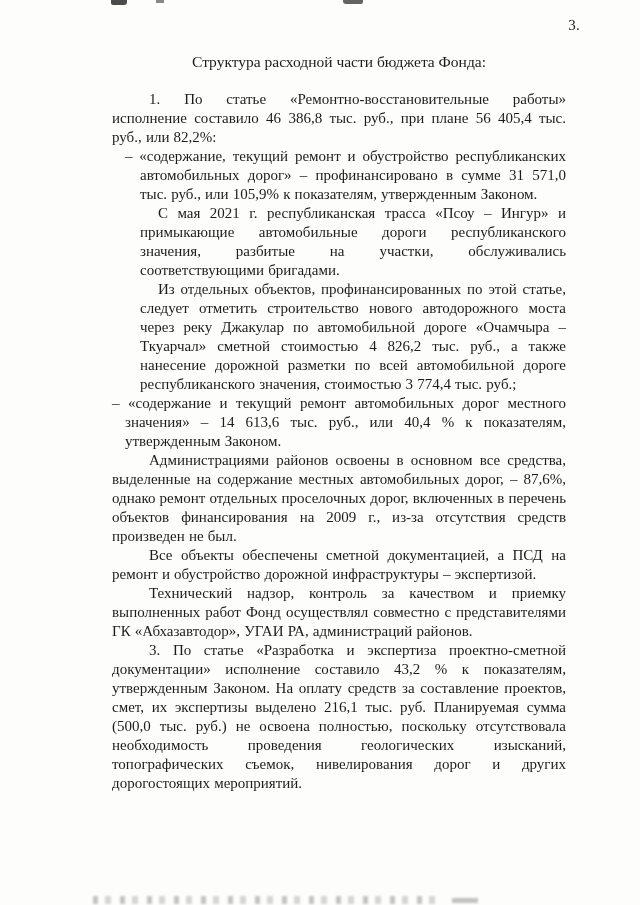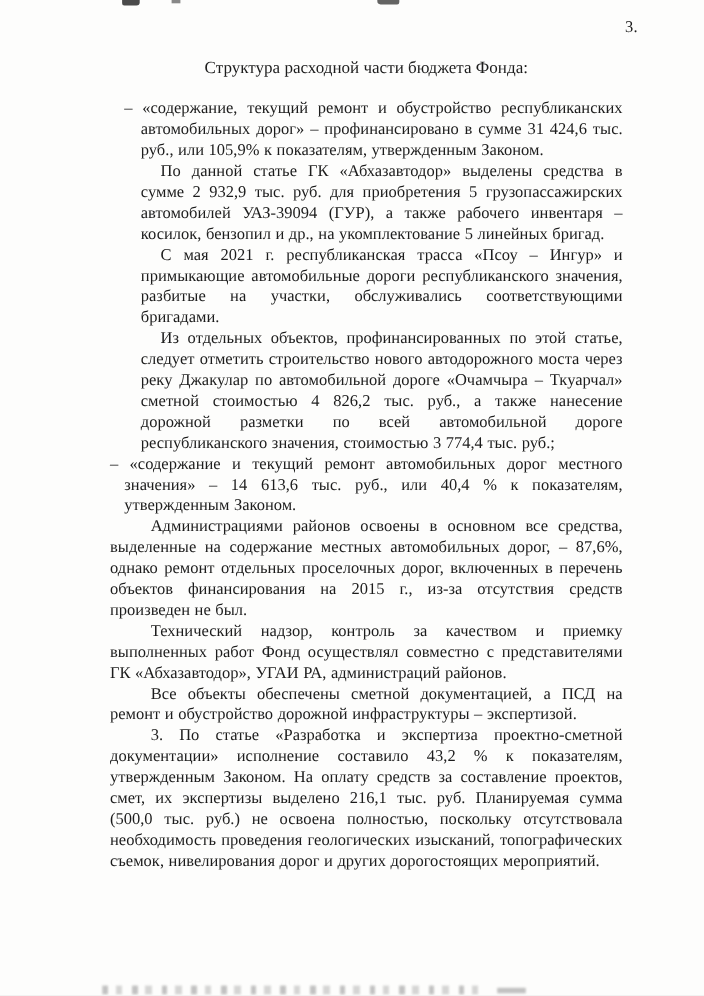--- a/index.html
+++ b/index.html
@@ -35,21 +35,21 @@
 
   .page-number {
     position: absolute;
     top: 17px;
     right: 60px;
     font-size: 15px;
     letter-spacing: .3px;
   }
   .content {
     position: absolute;
-    left: 100px;
+    left: 112px;
     right: 74px;
     top: 52px;
   }
   .doc-title {
     margin: 0 0 19px 0;
     font-size: 15.5px;
     font-weight: normal;
     text-align: center;
     line-height: 19px;
   }
@@ -74,24 +74,24 @@
   <div class="artifact artifact-top-2"></div>
   <div class="artifact artifact-top-3"></div>
   <div class="artifact artifact-bottom-1"></div>
   <div class="artifact artifact-bottom-2"></div>
 
   <div class="page-number">3.</div>
 
   <div class="content">
     <h1 class="doc-title">Структура расходной части бюджета Фонда:</h1>
 
-    <p class="para dash-inner">– «содержание, текущий ремонт и обустройство республиканских автомобильных дорог» – профинансировано в сумме 31 424,6 тыс. руб., или 105,9% к показателям, утвержденным Законом.</p>
-    <p class="para sub">По данной статье ГК «Абхазавтодор» выделены средства в сумме 2 932,9 тыс. руб. для приобретения 5 грузопассажирских автомобилей УАЗ-39094 (ГУР), а также рабочего инвентаря – косилок, бензопил и др., на укомплектование 5 линейных бригад.</p>
+    <p class="para first-indent">1. По статье «Ремонтно-восстановительные работы» исполнение составило 46 386,8 тыс. руб., при плане 56 405,4 тыс. руб., или 82,2%:</p>
+    <p class="para dash-inner">– «содержание, текущий ремонт и обустройство республиканских автомобильных дорог» – профинансировано в сумме 31 571,0 тыс. руб., или 105,9% к показателям, утвержденным Законом.</p>
     <p class="para sub">С мая 2021 г. республиканская трасса «Псоу – Ингур» и примыкающие автомобильные дороги республиканского значения, разбитые на участки, обслуживались соответствующими бригадами.</p>
     <p class="para sub">Из отдельных объектов, профинансированных по этой статье, следует отметить строительство нового автодорожного моста через реку Джакулар по автомобильной дороге «Очамчыра – Ткуарчал» сметной стоимостью 4 826,2 тыс. руб., а также нанесение дорожной разметки по всей автомобильной дороге республиканского значения, стоимостью 3 774,4 тыс. руб.;</p>
     <p class="para dash-outer">– «содержание и текущий ремонт автомобильных дорог местного значения» – 14 613,6 тыс. руб., или 40,4 % к показателям, утвержденным Законом.</p>
-    <p class="para first-indent">Администрациями районов освоены в основном все средства, выделенные на содержание местных автомобильных дорог, – 87,6%, однако ремонт отдельных проселочных дорог, включенных в перечень объектов финансирования на 2015 г., из-за отсутствия средств произведен не был.</p>
+    <p class="para first-indent">Администрациями районов освоены в основном все средства, выделенные на содержание местных автомобильных дорог, – 87,6%, однако ремонт отдельных проселочных дорог, включенных в перечень объектов финансирования на 2009 г., из-за отсутствия средств произведен не был.</p>
+    <p class="para first-indent">Все объекты обеспечены сметной документацией, а ПСД на ремонт и обустройство дорожной инфраструктуры – экспертизой.</p>
     <p class="para first-indent">Технический надзор, контроль за качеством и приемку выполненных работ Фонд осуществлял совместно с представителями ГК «Абхазавтодор», УГАИ РА, администраций районов.</p>
-    <p class="para first-indent">Все объекты обеспечены сметной документацией, а ПСД на ремонт и обустройство дорожной инфраструктуры – экспертизой.</p>
     <p class="para first-indent">3. По статье «Разработка и экспертиза проектно-сметной документации» исполнение составило 43,2 % к показателям, утвержденным Законом. На оплату средств за составление проектов, смет, их экспертизы выделено 216,1 тыс. руб. Планируемая сумма (500,0 тыс. руб.) не освоена полностью, поскольку отсутствовала необходимость проведения геологических изысканий, топографических съемок, нивелирования дорог и других дорогостоящих мероприятий.</p>
   </div>
 
 </div>
 
 </body></html>

